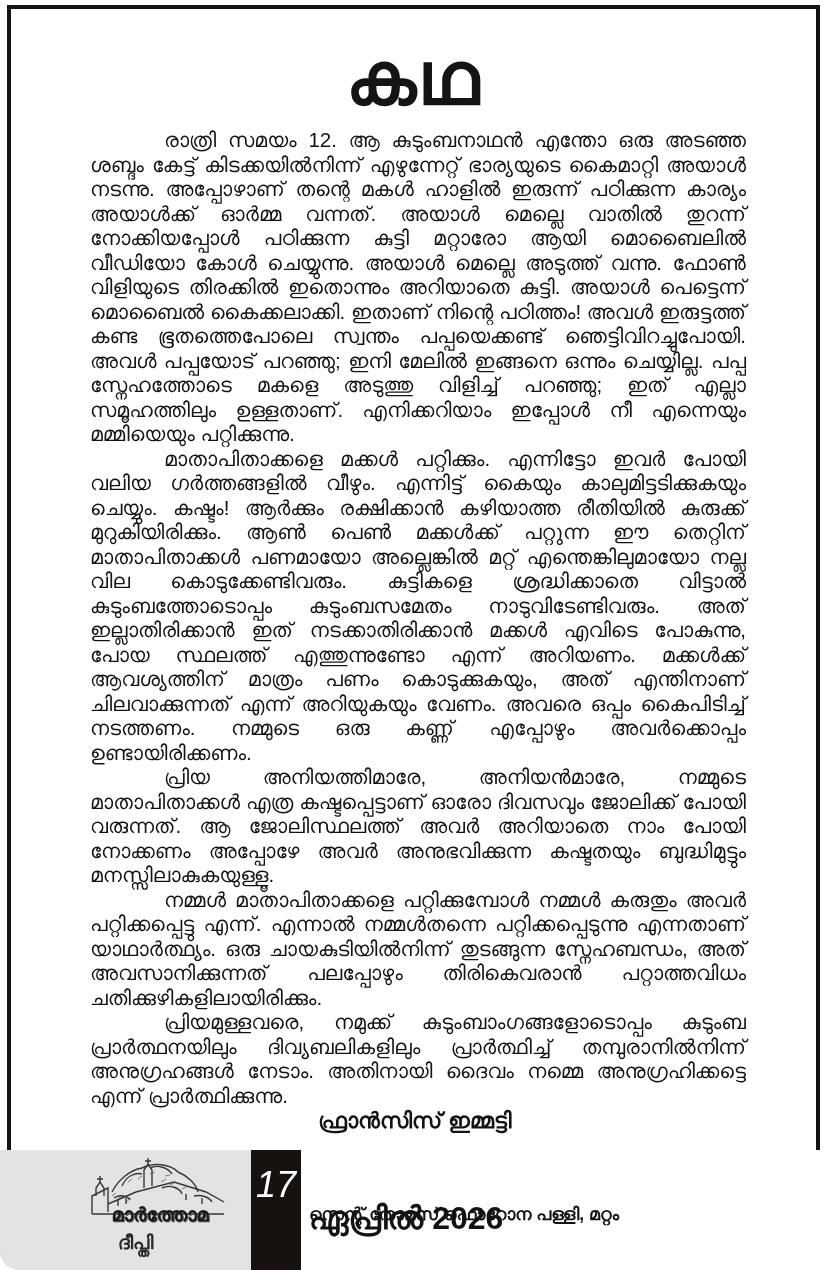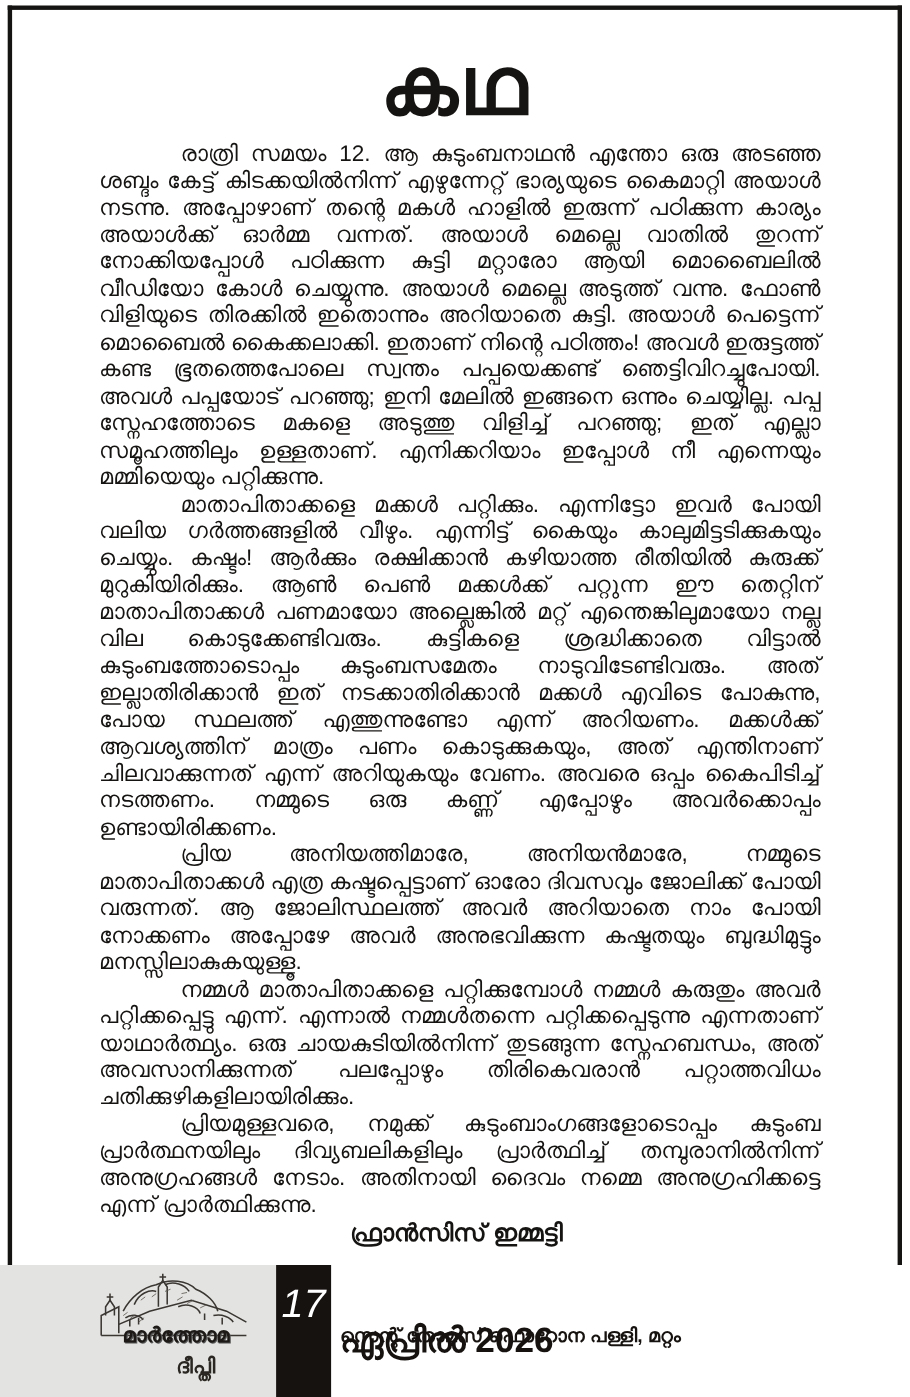--- a/index.html
+++ b/index.html
@@ -7,20 +7,21 @@
     padding: 0;
     background: #ffffff;
     font-family: "Liberation Sans", "DejaVu Sans", sans-serif;
   }
   .page {
     position: relative;
     width: 827px;
     height: 1270px;
     background: #ffffff;
     overflow: hidden;
+    border-radius: 19px;
   }
   
   .frame {
     position: absolute;
     left: 7px;
     top: 5px;
     width: 813px;
     height: 1145px;
     border-top: 4px solid #161412;
     border-left: 4px solid #161412;
@@ -102,21 +103,20 @@
     color: #1c1916;
     text-shadow: 1px 1px 0 #555;
     letter-spacing: 0px;
     white-space: nowrap;
   }
   .logo-text-2 {
     position: absolute;
     left: 40px;
     top: 80px;
     width: 120px;
-    text-align: center;
     font-weight: bold;
     font-size: 19px;
     color: #2a2723;
     white-space: nowrap;
   }
   .num-bar {
     position: absolute;
     left: 251px;
     top: 0;
     width: 50px;

